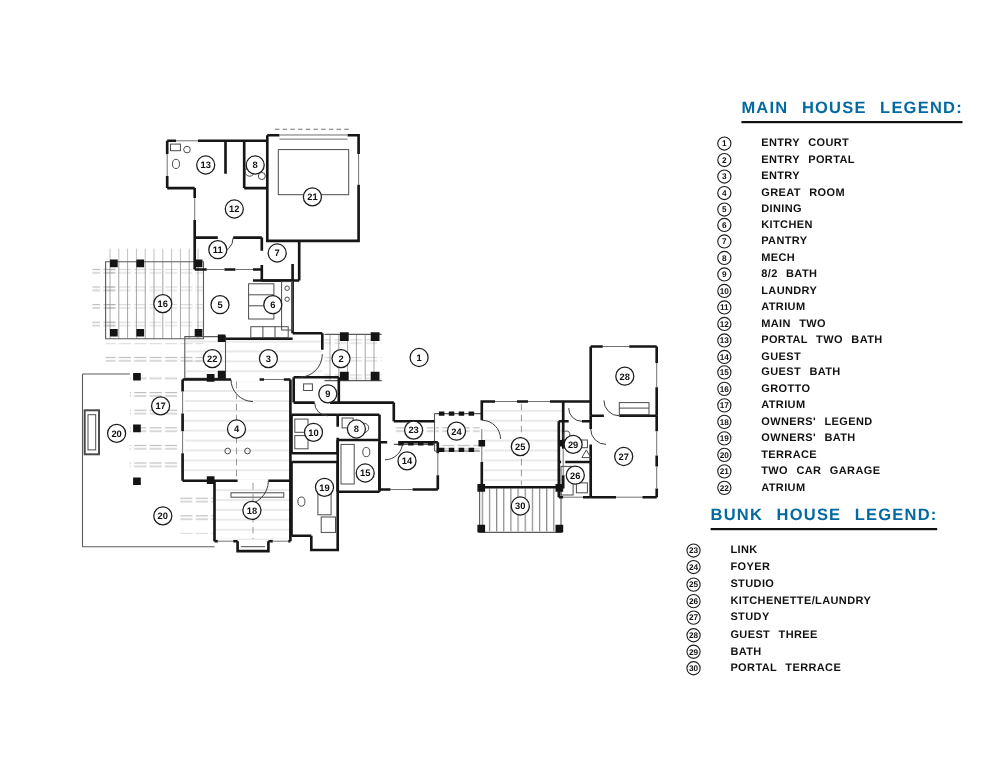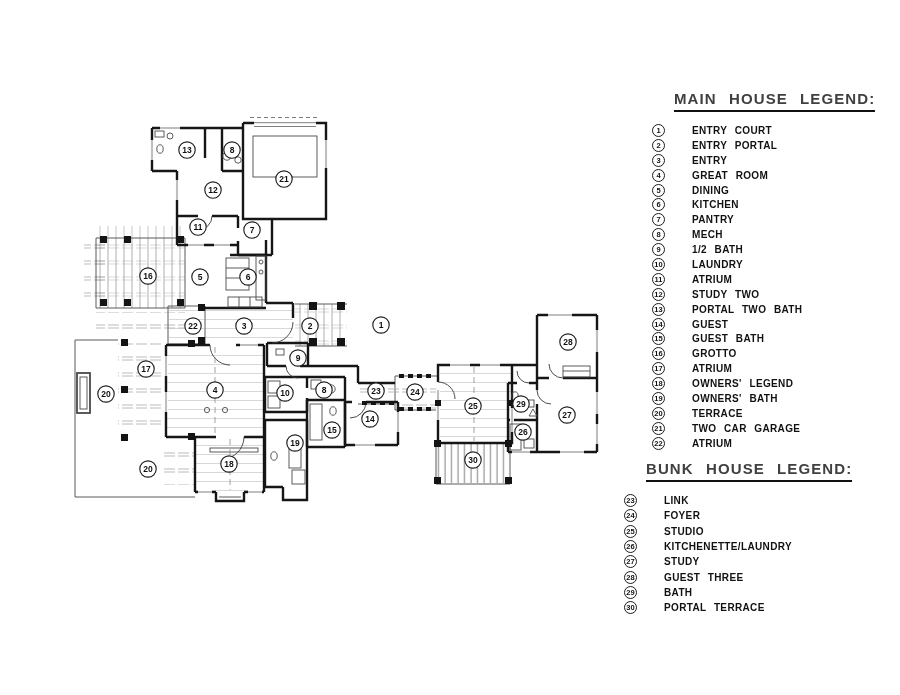--- a/index.html
+++ b/index.html
@@ -4,21 +4,21 @@
 <style>
   html,body{margin:0;padding:0;background:#fff;}
   .canvas{position:relative;width:900px;height:695px;background:#ffffff;overflow:hidden;
           font-family:"Liberation Sans",sans-serif;}
   svg.plan{position:absolute;left:0;top:0;}
 
   
   .legend{position:absolute;width:245px;}
   .legend h2{margin:0 0 11px 22px;display:inline-block;
              font:bold 15px "Liberation Sans",sans-serif;letter-spacing:1.1px;word-spacing:7px;
-             color:#404040;border-bottom:2px solid #111;padding-bottom:3px;}
+             color:#0369a1;border-bottom:2px solid #111;padding-bottom:3px;}
   .legend ul{list-style:none;margin:0;padding:0;}
   .legend li{display:flex;align-items:center;height:14.9px;}
   .legend.bunk li{height:15.3px;}
   .lnum{flex:0 0 auto;width:13px;height:13px;border:1.2px solid #1c1c1c;border-radius:50%;
         display:flex;align-items:center;justify-content:center;
         font:bold 7.5px "Liberation Sans",sans-serif;color:#111;margin-right:7px;
         box-sizing:border-box;background:#fff;}
   .ltxt{font:bold 10px "Liberation Sans",sans-serif;color:#111;
         letter-spacing:0.35px;word-spacing:4.5px;white-space:nowrap;padding-left:20px;}
 
@@ -299,33 +299,33 @@
         <li>
           <span class="lnum">7</span>
           <span class="ltxt">PANTRY</span>
         </li>
         <li>
           <span class="lnum">8</span>
           <span class="ltxt">MECH</span>
         </li>
         <li>
           <span class="lnum">9</span>
-          <span class="ltxt">1/2 BATH</span>
+          <span class="ltxt">8/2 BATH</span>
         </li>
         <li>
           <span class="lnum">10</span>
           <span class="ltxt">LAUNDRY</span>
         </li>
         <li>
           <span class="lnum">11</span>
           <span class="ltxt">ATRIUM</span>
         </li>
         <li>
           <span class="lnum">12</span>
-          <span class="ltxt">STUDY TWO</span>
+          <span class="ltxt">MAIN TWO</span>
         </li>
         <li>
           <span class="lnum">13</span>
           <span class="ltxt">PORTAL TWO BATH</span>
         </li>
         <li>
           <span class="lnum">14</span>
           <span class="ltxt">GUEST</span>
         </li>
         <li>

